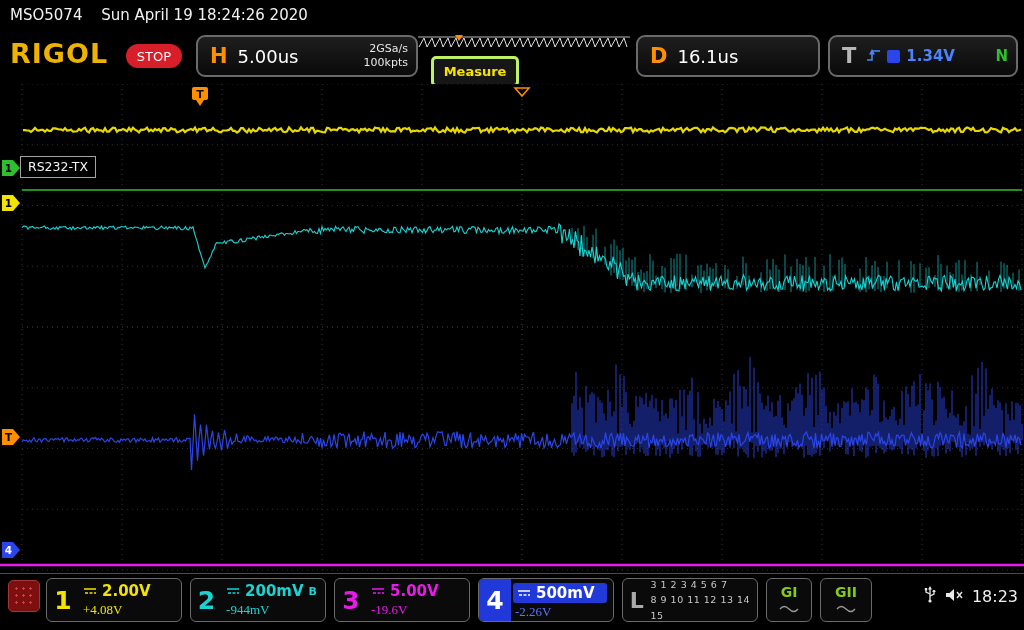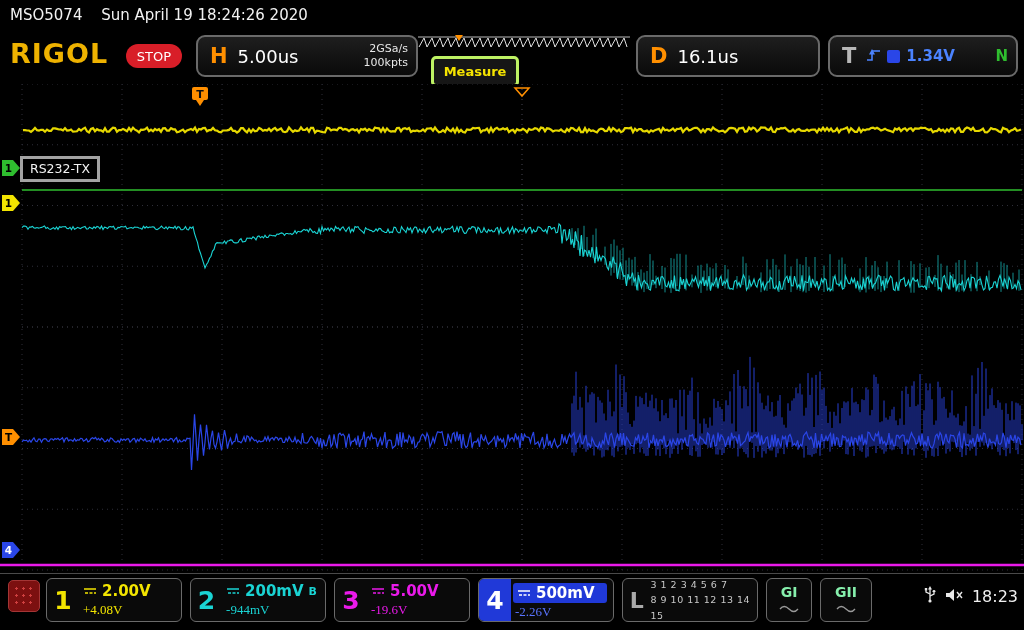--- a/index.html
+++ b/index.html
@@ -36,21 +36,21 @@
   .measure-btn{position:absolute;left:431px;top:26px;width:82px;height:25px;border-radius:5px;
         background:#161616;border:3px solid #bef264;color:#f5e400;font-weight:bold;font-size:13px;
         display:flex;align-items:center;justify-content:center;}
   .stoprun-btn{position:absolute;left:521px;top:26px;width:102px;height:25px;border-radius:5px;
         background:#161616;border:1px solid #3a3a3a;color:#e03030;font-weight:bold;font-size:13px;
         display:flex;align-items:center;justify-content:center;}
 
   
   .plot{position:absolute;top:84px;left:0;width:1024px;height:488px;background:#000;}
   .bus-label{position:absolute;left:20px;top:72px;height:20px;line-height:20px;padding:0 7px;
-        background:#000;border:3px solid #a3a3a3;color:#f2f2f2;font-size:12.5px;}
+        background:#000;border:1px solid #a3a3a3;color:#f2f2f2;font-size:12.5px;}
 
   
   .bottombar{position:absolute;top:573px;left:0;width:1024px;height:57px;background:#000;
         border-top:1px solid #4a4a4a;}
   .menu-btn{position:absolute;left:8px;top:580px;width:30px;height:30px;background:#7c1010;
         border:1px solid #a33535;border-radius:5px;}
   .menu-grid{position:absolute;left:4px;top:4px;right:4px;bottom:4px;
         background-image:radial-gradient(circle,#d04040 1.3px,transparent 1.4px);
         background-size:7px 7px;}
   .chbox{position:absolute;top:578px;width:136px;height:44px;background:#0a0a0a;
@@ -67,21 +67,21 @@
   #ch1{left:46px;} #ch2{left:190px;} #ch3{left:334px;} #ch4{left:478px;}
   #ch4 .chnum{background:#2039d8;color:#fff;}
   #ch4 .chrow{background:#2039d8;color:#fff;margin:3px 2px 0 2px;}
   .lbox{position:absolute;left:622px;top:578px;width:136px;height:44px;background:#0a0a0a;
         border:1px solid #6a6a6a;border-radius:6px;display:flex;align-items:center;
         box-sizing:border-box;}
   .lnum{width:30px;text-align:center;font-size:22px;font-weight:bold;color:#aaa;}
   .lrows{font-size:9.5px;color:#c8c8c8;line-height:1.6;letter-spacing:0.5px;}
   .gbox{position:absolute;top:578px;height:44px;background:#0a0a0a;border:1px solid #6a6a6a;
         border-radius:6px;display:flex;flex-direction:column;align-items:center;
-        justify-content:center;box-sizing:border-box;color:#86efac;font-weight:bold;font-size:14px;}
+        justify-content:center;box-sizing:border-box;color:#84cc16;font-weight:bold;font-size:14px;}
   #g1{left:766px;width:46px;} #g2{left:820px;width:52px;}
   .right-icons{position:absolute;right:6px;top:586px;display:flex;align-items:center;gap:8px;}
   .clock{font-size:16px;color:#f0f0f0;}
 </style>
 </head>
 <body>
 
 <div class="screen">
 
   <div class="topbar">

